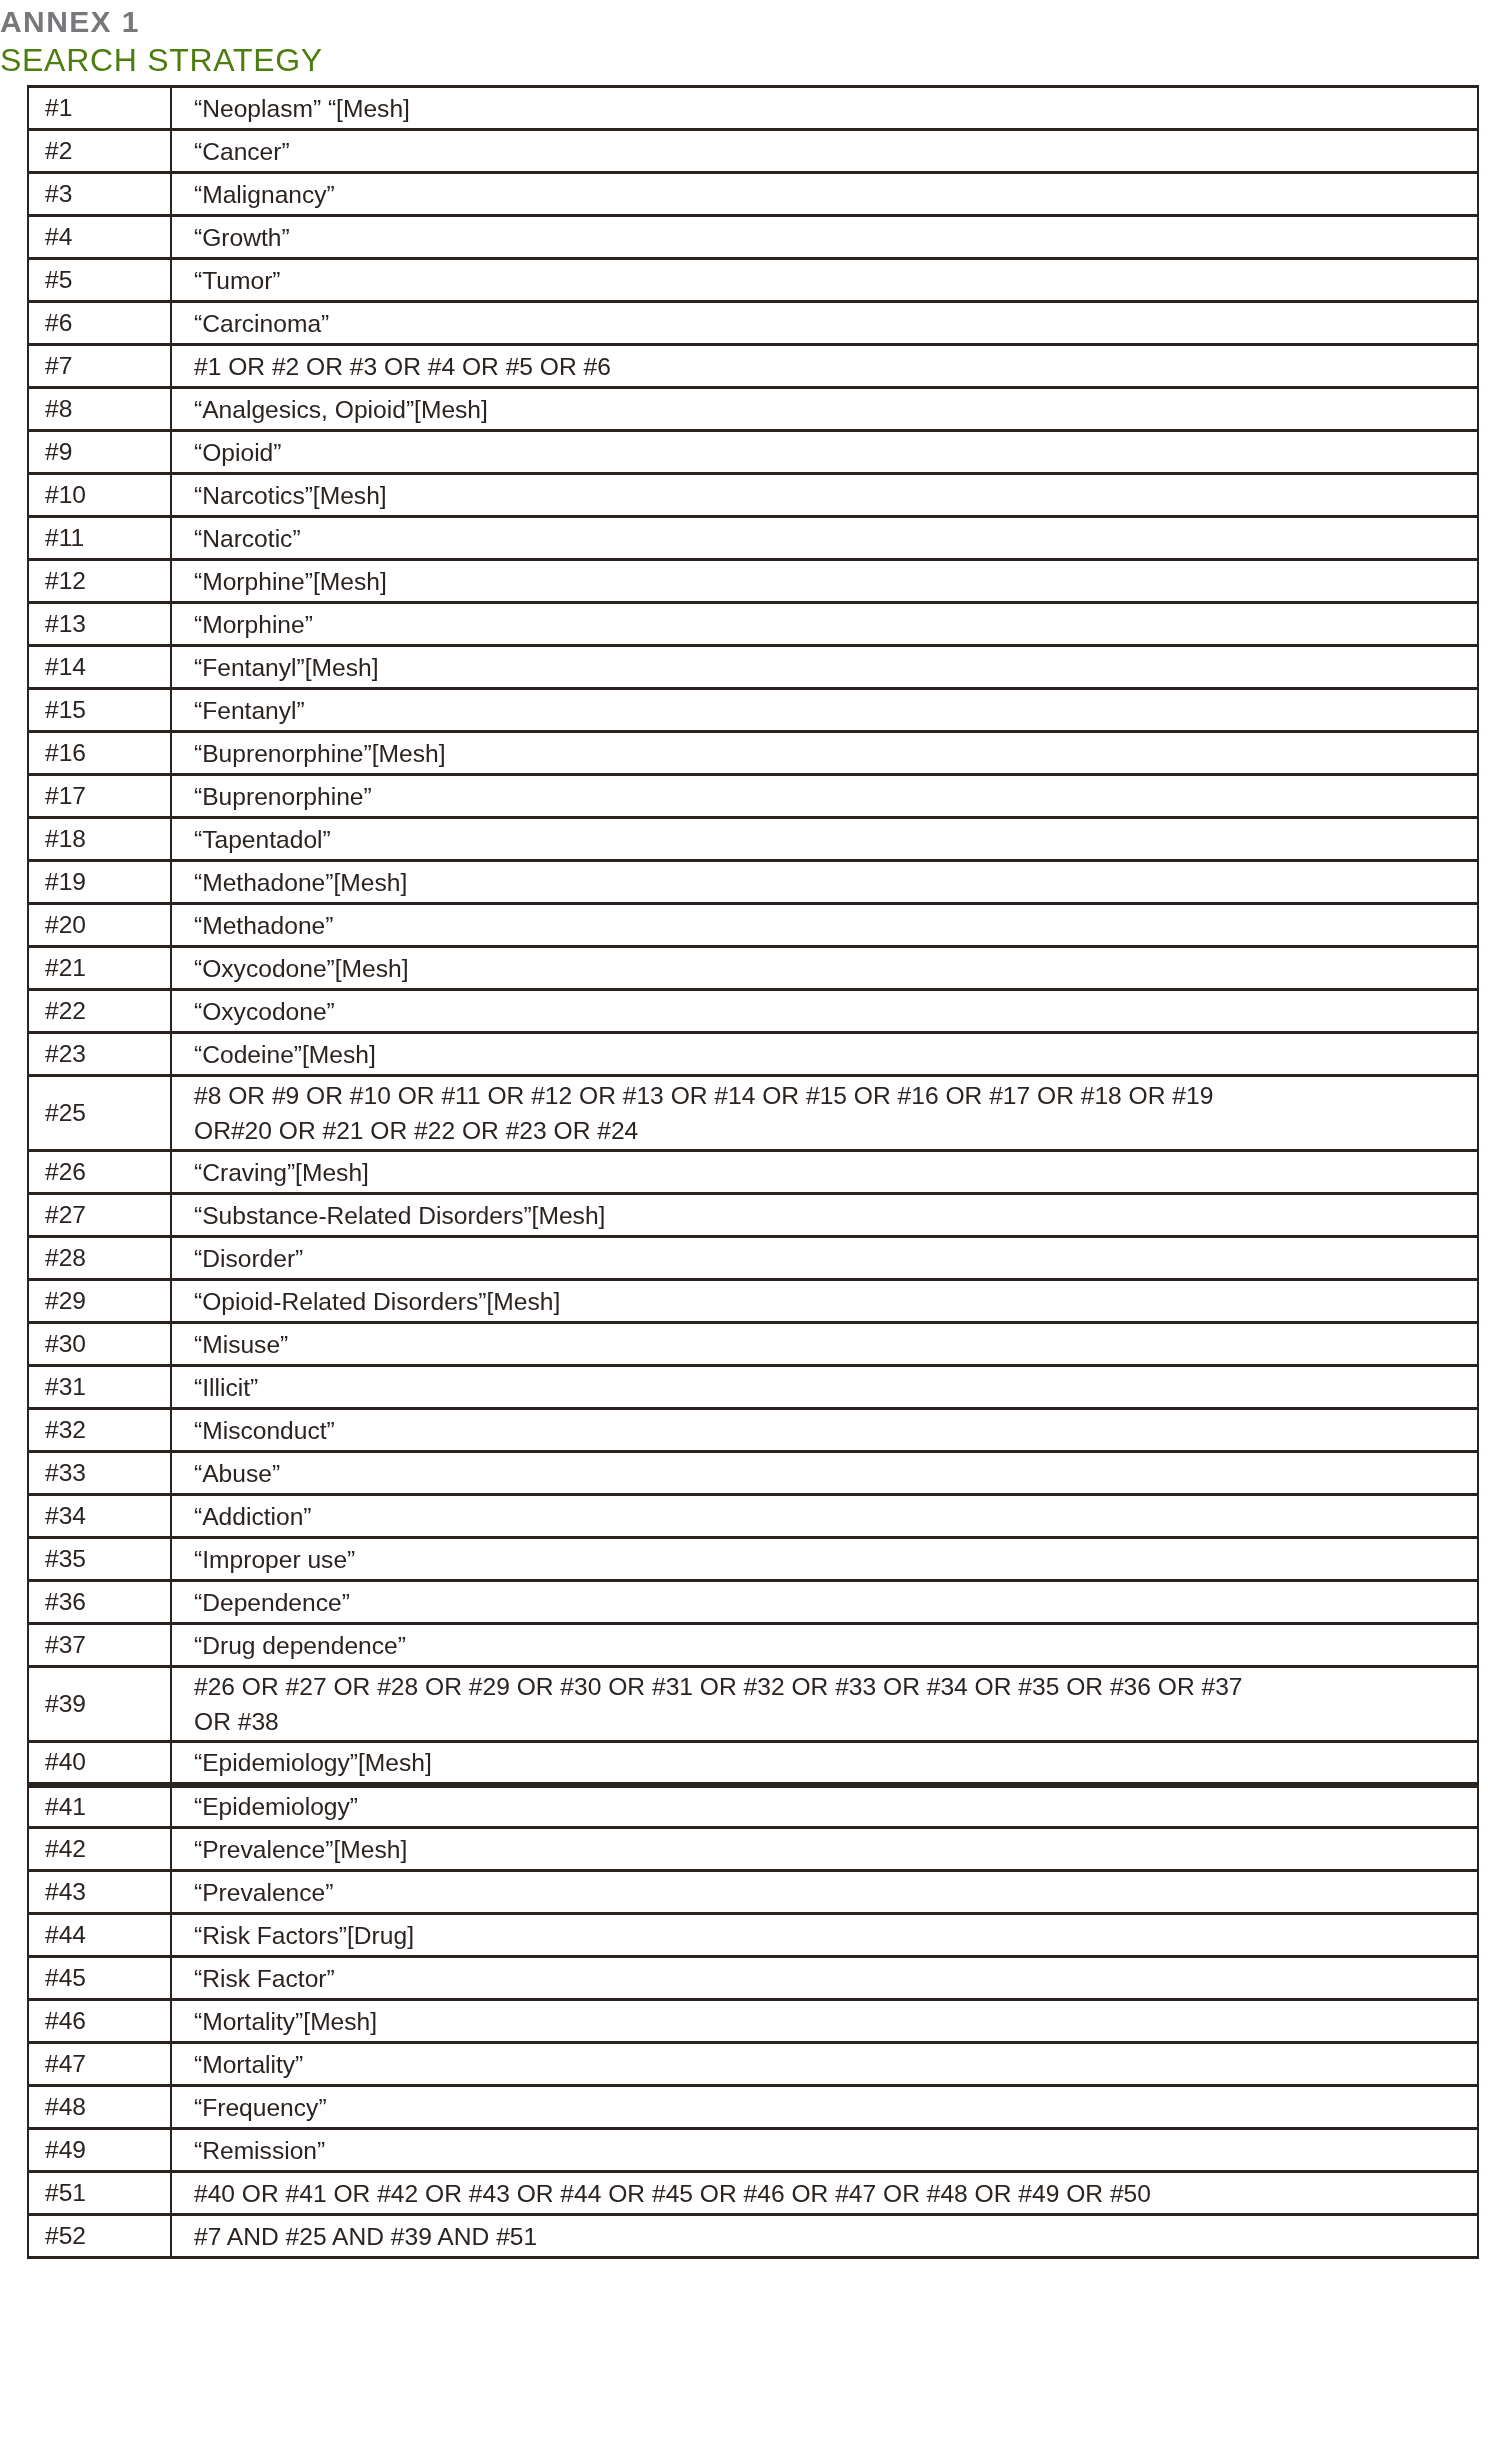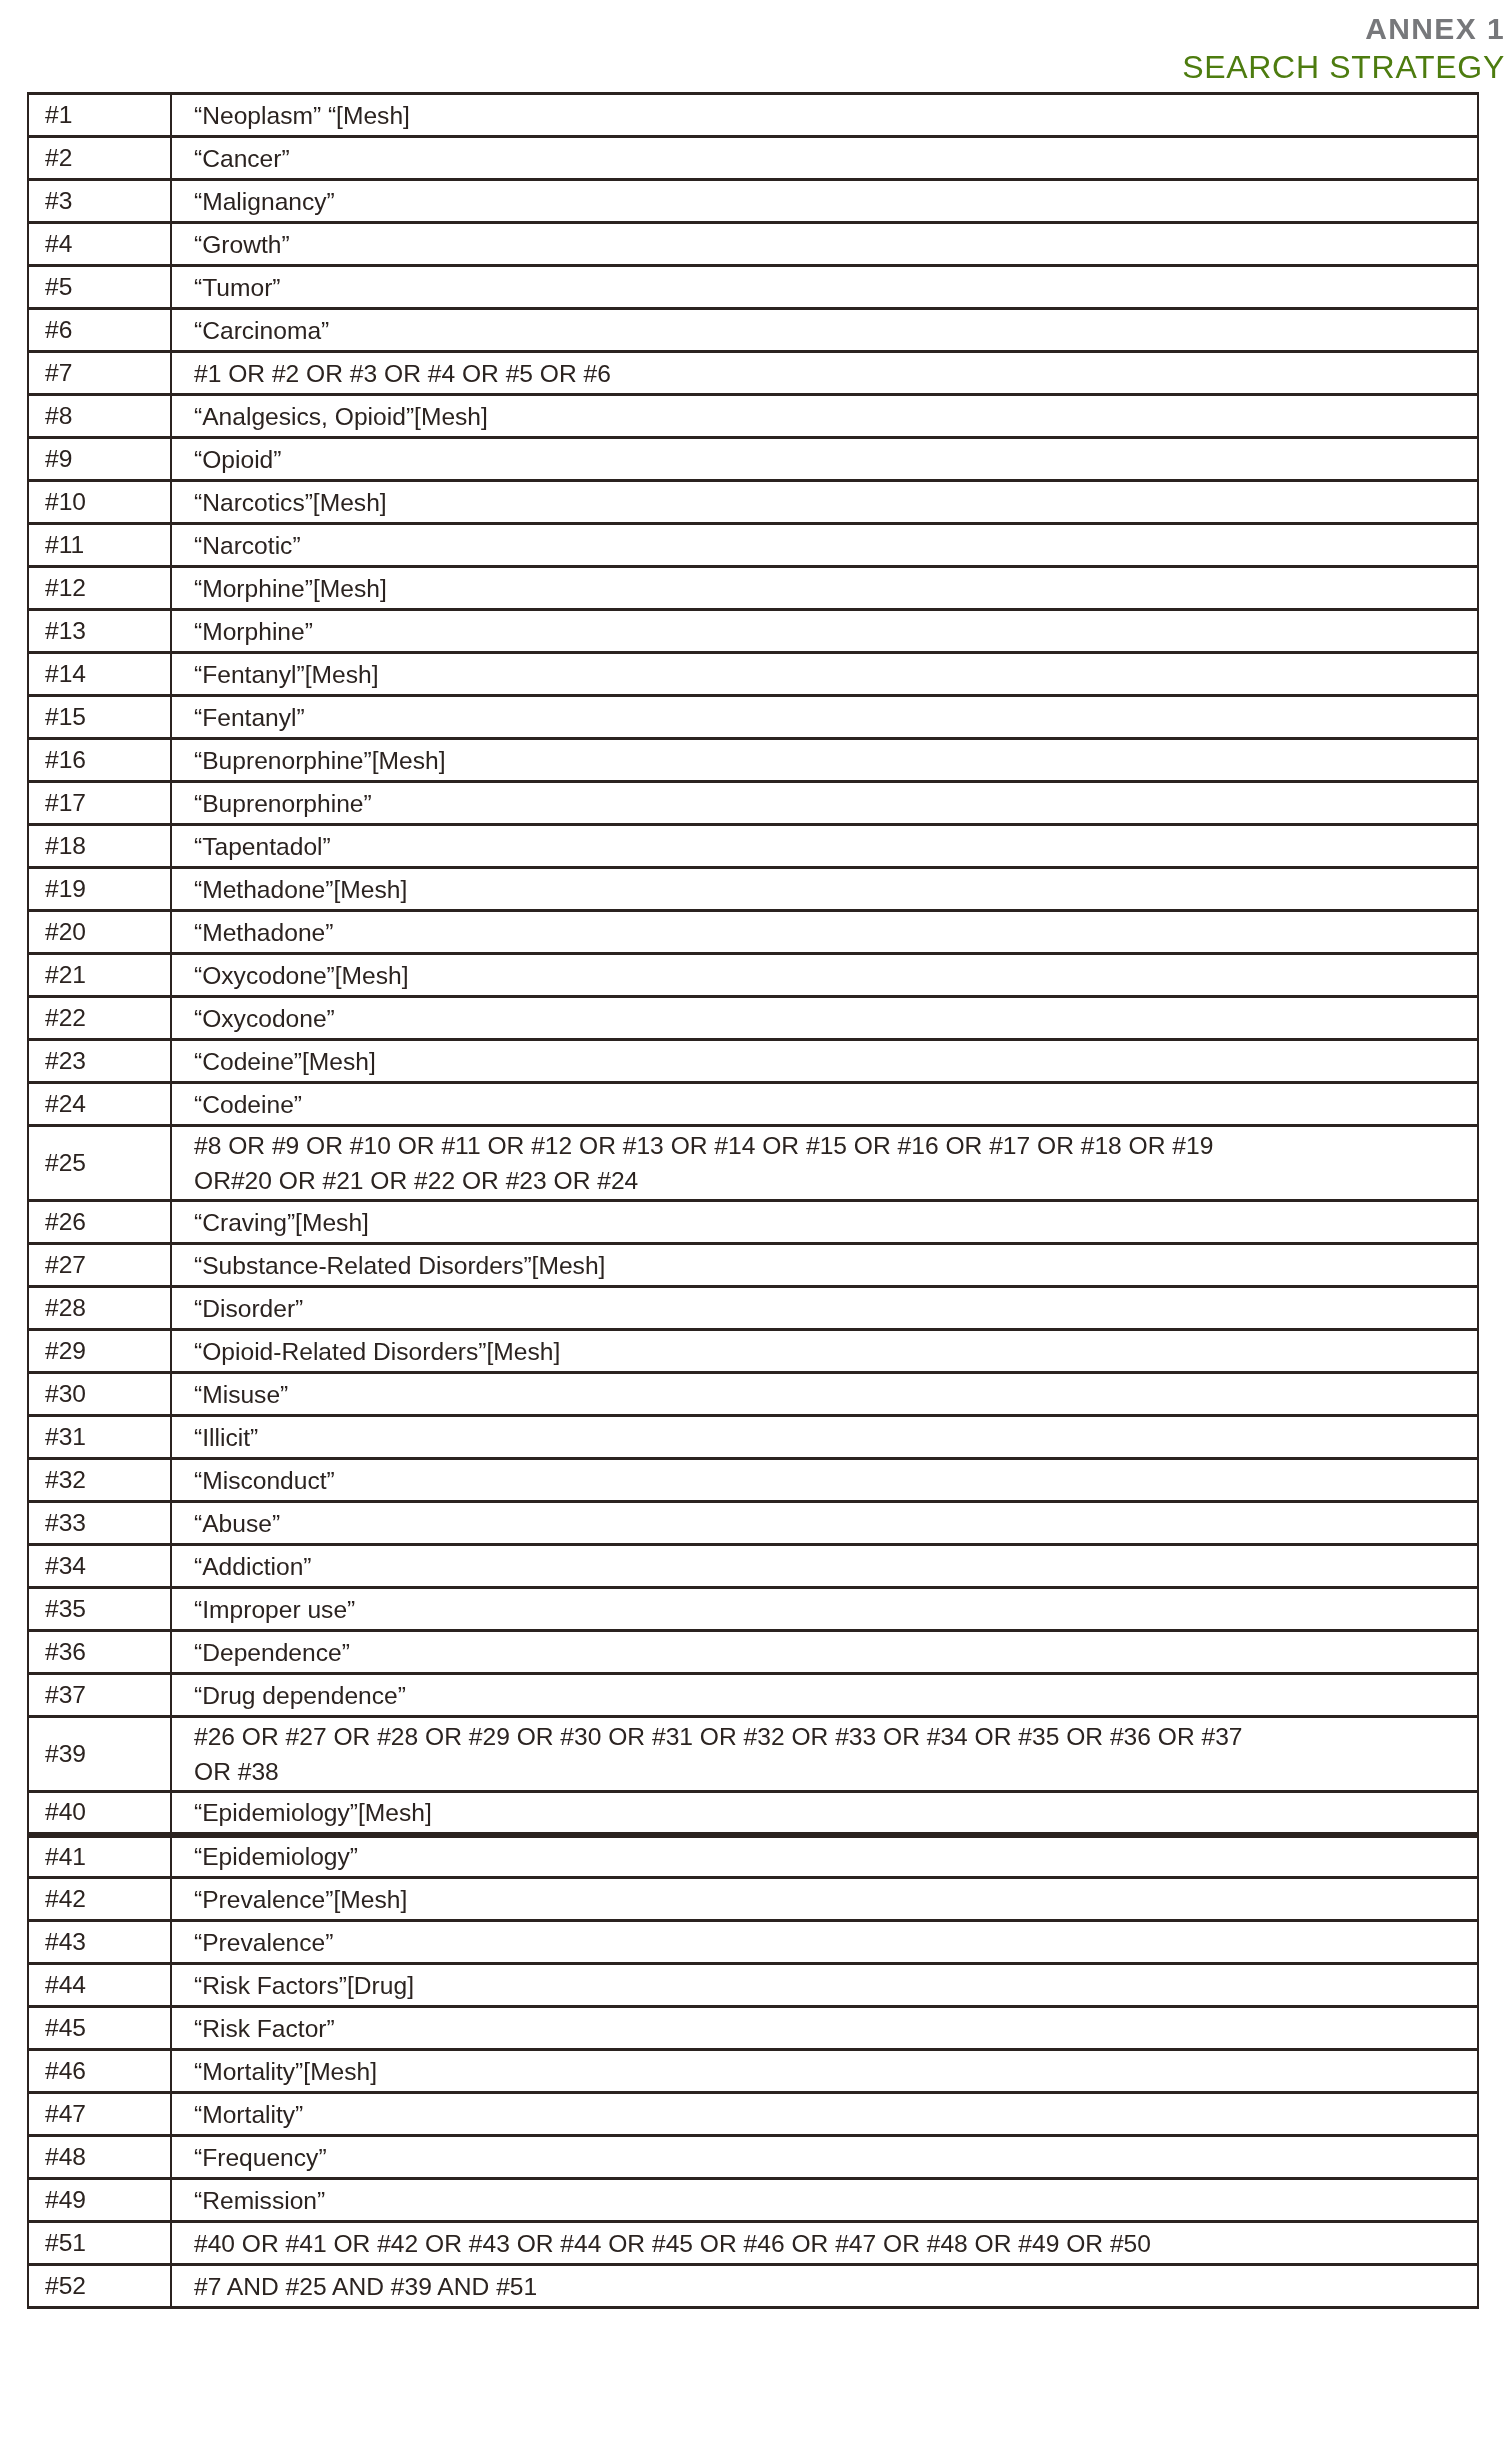--- a/index.html
+++ b/index.html
@@ -10,22 +10,22 @@
   .page {
     position: relative;
     width: 1505px;
     height: 2438px;
     background: #ffffff;
     font-family: "Liberation Sans", sans-serif;
     color: #2b2320;
     overflow: hidden;
   }
   .header {
-    text-align: right;
-    padding-top: 10px;
+    text-align: left;
+    padding-top: 3px;
   }
   .annex-title {
     font-size: 30px;
     font-weight: bold;
     letter-spacing: 1.4px;
     color: #77787b;
     line-height: 38px;
   }
   .annex-subtitle {
     font-size: 32px;
@@ -168,24 +168,20 @@
           <td class="col-query">“Oxycodone”[Mesh]</td>
         </tr>
         <tr>
           <td class="col-id">#22</td>
           <td class="col-query">“Oxycodone”</td>
         </tr>
         <tr>
           <td class="col-id">#23</td>
           <td class="col-query">“Codeine”[Mesh]</td>
         </tr>
-        <tr>
-          <td class="col-id">#24</td>
-          <td class="col-query">“Codeine”</td>
-        </tr>
         <tr class="tall">
           <td class="col-id">#25</td>
           <td class="col-query">#8 OR #9 OR #10 OR #11 OR #12 OR #13 OR #14 OR #15 OR #16 OR #17 OR #18 OR #19
 OR#20 OR #21 OR #22 OR #23 OR #24</td>
         </tr>
         <tr>
           <td class="col-id">#26</td>
           <td class="col-query">“Craving”[Mesh]</td>
         </tr>
         <tr>

